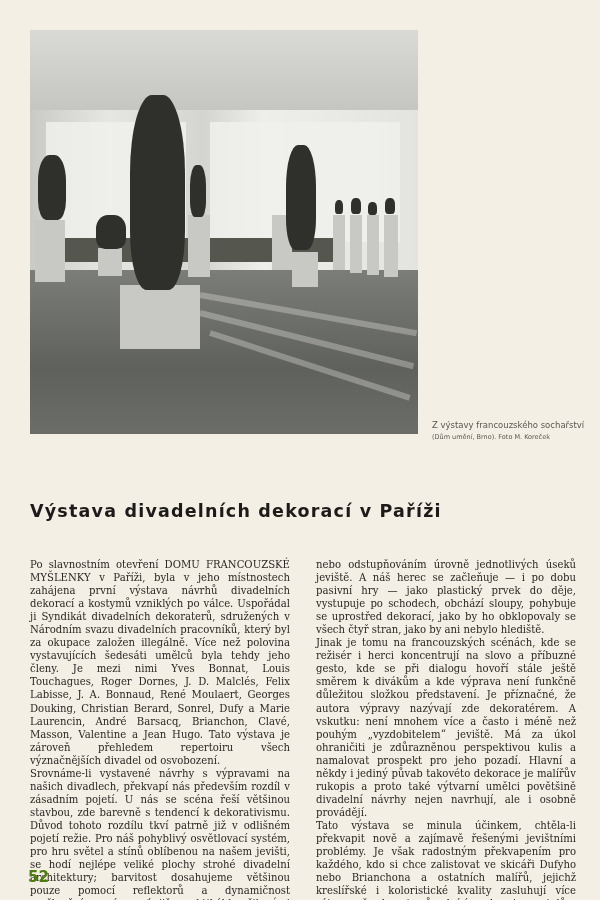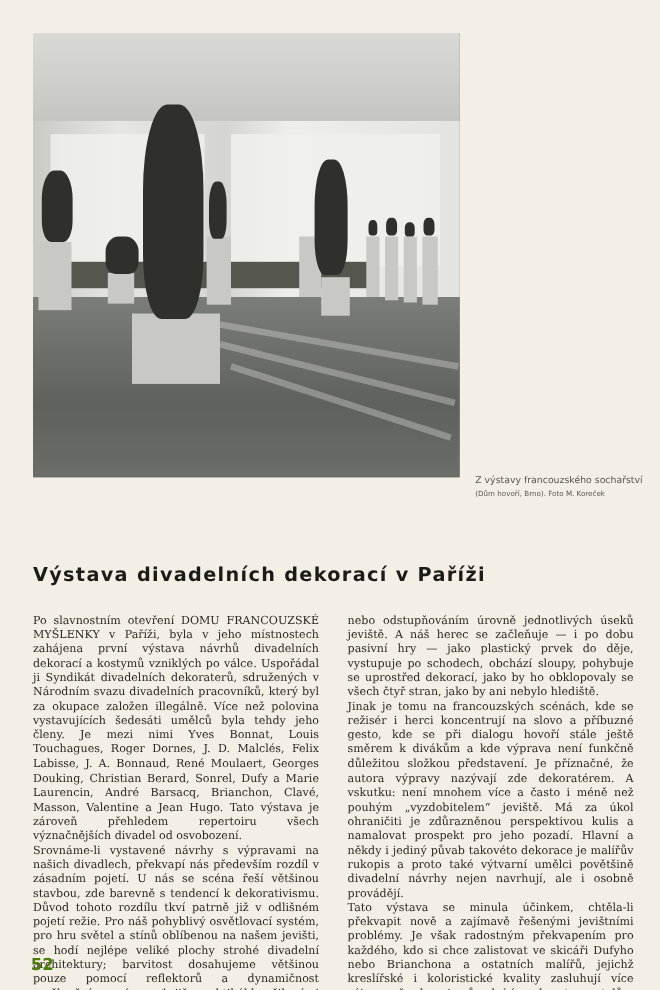--- a/index.html
+++ b/index.html
@@ -17,24 +17,24 @@
     background:linear-gradient(#d9dad6,#c5c6c2); }
   .photo .wall { position:absolute; left:0; top:80px; width:100%; height:160px;
     background:linear-gradient(90deg,#c9cac6 0%,#e6e7e3 20%,#d4d5d1 45%,#eeeeea 60%,#e3e4e0 100%); }
   .photo .window { position:absolute; top:92px; height:120px; background:#f0f0ec; opacity:.85; }
   .photo .radiator { position:absolute; top:208px; height:24px; background:#55574f; }
   .photo .floor { position:absolute; left:0; top:240px; width:100%; height:164px;
     background:linear-gradient(#7b7d78,#5f615c 60%,#6b6d68); }
   .photo .ray { position:absolute; height:6px; background:rgba(230,230,225,.35); transform-origin:left; }
   .photo .ped { position:absolute; background:#c8c9c4; }
   .photo .statue { position:absolute; background:#2f302c; border-radius:40% 40% 30% 30%; }
-  .caption { position:absolute; left:432px; top:432px; font-family:"DejaVu Sans", sans-serif; color:#5a5650; }
+  .caption { position:absolute; left:432px; top:420px; font-family:"DejaVu Sans", sans-serif; color:#5a5650; }
   .caption .l1 { font-size:8.5px; }
   .caption .l2 { font-size:6.5px; margin-top:3px; }
-  .title { position:absolute; left:30px; top:513px; font-family:"DejaVu Sans", sans-serif; font-weight:bold;
+  .title { position:absolute; left:30px; top:501px; font-family:"DejaVu Sans", sans-serif; font-weight:bold;
     font-size:17.5px; letter-spacing:1.2px; color:#1d1b19; }
   .col { position:absolute; top:558px; width:260px; font-size:10.1px; line-height:13.05px; text-align:justify; }
   .col p { margin:0; text-indent:0; }
   .col-left { left:30px; }
   .col-right { left:316px; }
   .pagenum { position:absolute; left:28px; top:868px; font-family:"DejaVu Sans", sans-serif; font-weight:bold; font-size:15px; color:#4d7c0f; }
 </style>
 </head>
 <body>
 
@@ -65,21 +65,21 @@
   <div class="ped" style="left:337px;top:185px;width:12px;height:60px;"></div>
   <div class="ped" style="left:354px;top:185px;width:14px;height:62px;"></div>
   <div class="statue" style="left:305px;top:170px;width:8px;height:14px;"></div>
   <div class="statue" style="left:321px;top:168px;width:10px;height:16px;"></div>
   <div class="statue" style="left:338px;top:172px;width:9px;height:13px;"></div>
   <div class="statue" style="left:355px;top:168px;width:10px;height:16px;"></div>
 </div>
 
 <div class="caption">
   <div class="l1">Z výstavy francouzského sochařství</div>
-  <div class="l2">(Dům hovoří, Brno). Foto M. Koreček</div>
+  <div class="l2">(Dům umění, Brno). Foto M. Koreček</div>
 </div>
 
 <div class="title">Výstava divadelních dekorací v Paříži</div>
 
 <div class="col col-left">
   <p>Po slavnostním otevření DOMU FRANCOUZSKÉ MYŠLENKY v Paříži, byla v jeho místnostech zahájena první výstava návrhů divadelních dekorací a kostymů vzniklých po válce. Uspořádal ji Syndikát divadelních dekoraterů, sdružených v Národním svazu divadelních pracovníků, který byl za okupace založen illegálně. Více než polovina vystavujících šedesáti umělců byla tehdy jeho členy. Je mezi nimi Yves Bonnat, Louis Touchagues, Roger Dornes, J. D. Malclés, Felix Labisse, J. A. Bonnaud, René Moulaert, Georges Douking, Christian Berard, Sonrel, Dufy a Marie Laurencin, André Barsacq, Brianchon, Clavé, Masson, Valentine a Jean Hugo. Tato výstava je zároveň přehledem repertoiru všech význačnějších divadel od osvobození.</p>
   <p>Srovnáme-li vystavené návrhy s výpravami na našich divadlech, překvapí nás především rozdíl v zásadním pojetí. U nás se scéna řeší většinou stavbou, zde barevně s tendencí k dekorativismu. Důvod tohoto rozdílu tkví patrně již v odlišném pojetí režie. Pro náš pohyblivý osvětlovací systém, pro hru světel a stínů oblíbenou na našem jevišti, se hodí nejlépe veliké plochy strohé divadelní architektury; barvitost dosahujeme většinou pouze pomocí reflektorů a dynamičnost rozčleněním scény, ať již praktikábly, šikmými plochami</p>
 </div>
 
 <div class="col col-right">

